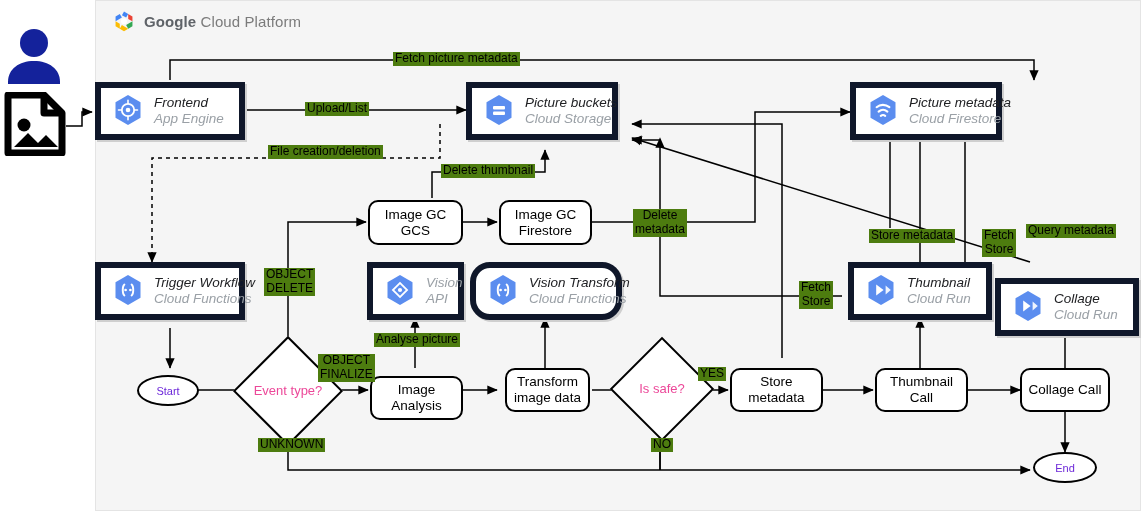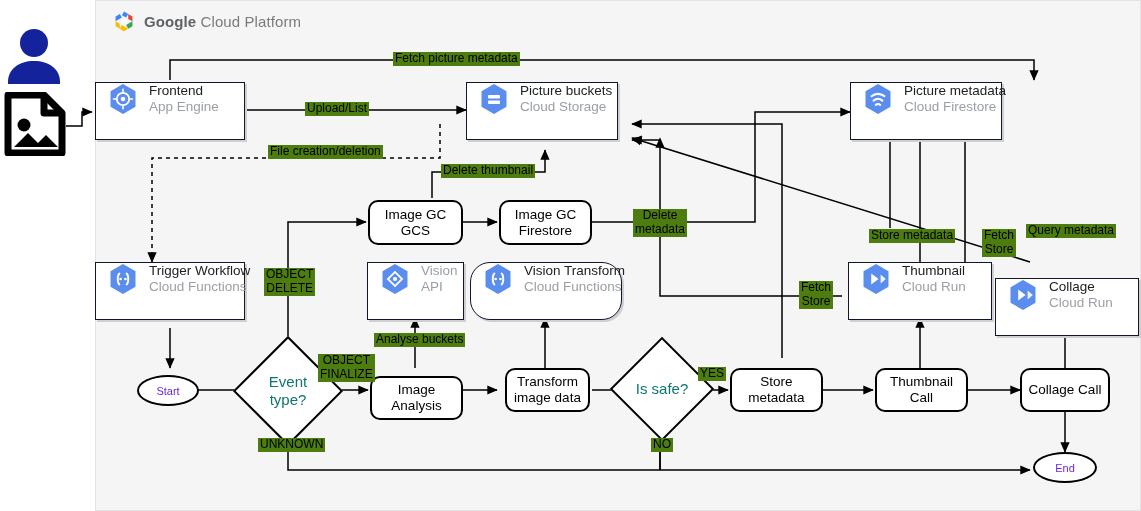--- a/index.html
+++ b/index.html
@@ -13,23 +13,24 @@
   }
   #gcp-header{position:absolute;left:113px;top:10px;display:flex;align-items:center;gap:9px;}
   #gcp-title{font-size:15px;color:#7b7b7b;letter-spacing:.1px;white-space:nowrap;}
   #gcp-title b{color:#5f6368;font-weight:bold;}
 
   
   #edges{position:absolute;left:0;top:0;width:1141px;height:511px;}
 
   
   .card{
-    position:absolute;background:#ffffff;border:1px solid #0f172a;
-    box-sizing:border-box;display:flex;
+    position:absolute;background:#ffffff;border:6px solid #0f172a;
+    box-sizing:border-box;display:flex;align-items:center;
     box-shadow:2px 2px 0 0 #cfcfcf;
+    font-style:italic;
   }
   .card .ic{width:30px;height:34px;margin-left:12px;flex:0 0 auto;}
   .card .txt{margin-left:11px;line-height:1.16;}
   .card .t1{font-size:13.5px;color:#202124;white-space:nowrap;}
   .card .t2{font-size:13.5px;color:#9aa0a6;white-space:nowrap;}
   .card.muted .t1{color:#9aa0a6;}
   
   .stack::before,.stack::after{
     content:"";position:absolute;background:#ffffff;border:1px solid #e0e0e0;
     box-shadow:2px 2px 0 0 #cfcfcf;z-index:-1;
@@ -50,21 +51,21 @@
   }
   .diam{position:absolute;}
   .diam .dbody{
     position:absolute;left:0;top:0;width:100%;height:100%;
     background:#ffffff;border:2px solid #000;box-sizing:border-box;
     transform:rotate(45deg);
   }
   .diam .dtxt{
     position:absolute;left:0;top:0;width:100%;height:100%;
     display:flex;align-items:center;justify-content:center;text-align:center;
-    font-size:15px;line-height:1.18;color:#0f766e;
+    font-size:13px;line-height:1.18;color:#ec4899;
   }
 
   
   .elbl{
     position:absolute;background:#4d7c0f;font-size:12px;color:#000;
     line-height:1.15;text-align:center;white-space:pre;padding:0 2px;
   }
 
   
   #actor{position:absolute;left:4px;top:26px;width:60px;height:62px;}
@@ -308,21 +309,21 @@
   <div class="elbl" style="left:305px;top:102px;">Upload/List</div>
   <div class="elbl" style="left:268px;top:145px;">File creation/deletion</div>
   <div class="elbl" style="left:441px;top:164px;">Delete thumbnail</div>
   <div class="elbl" style="left:633px;top:209px;">Delete
 metadata</div>
   <div class="elbl" style="left:264px;top:268px;">OBJECT
 DELETE</div>
   <div class="elbl" style="left:318px;top:354px;">OBJECT
 FINALIZE</div>
   <div class="elbl" style="left:258px;top:438px;">UNKNOWN</div>
-  <div class="elbl" style="left:374px;top:333px;">Analyse buckets</div>
+  <div class="elbl" style="left:374px;top:333px;">Analyse picture</div>
   <div class="elbl" style="left:698px;top:367px;">YES</div>
   <div class="elbl" style="left:651px;top:438px;text-align:center;">NO</div>
   <div class="elbl" style="left:799px;top:281px;">Fetch
 Store</div>
   <div class="elbl" style="left:869px;top:229px;">Store metadata</div>
   <div class="elbl" style="left:982px;top:229px;">Fetch
 Store</div>
   <div class="elbl" style="left:1026px;top:224px;">Query metadata</div>
 
 </div>

